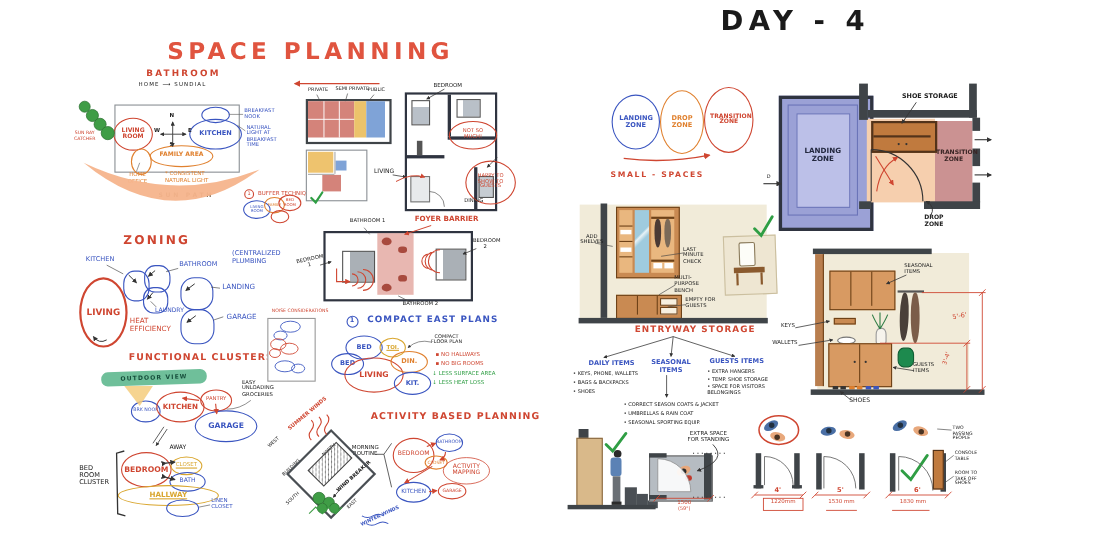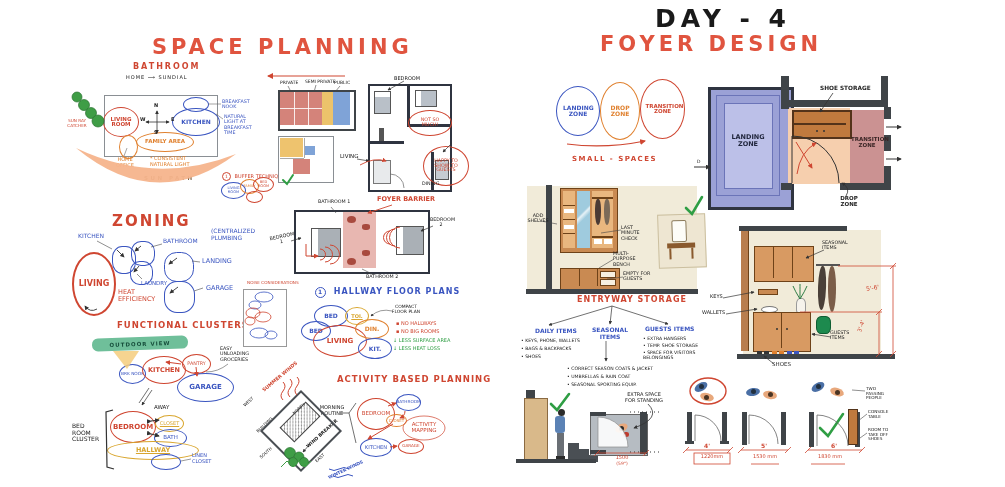--- a/index.html
+++ b/index.html
@@ -60,21 +60,21 @@
     <span class="w">LIVING ROOM</span>
     </div>
   <div class="bub bo org" style="left:240px;top:179px;width:17px;height:13px;font-size:3.6px;">
     <span>FAMILY</span>
     </div>
   <div class="bub br red" style="left:253px;top:177px;width:19px;height:13px;font-size:3.6px;">
     <span class="w">BED ROOM</span>
     </div>
   <div class="bub br" style="left:246px;top:191px;width:15px;height:10px;"></div>
 
-  <div class="L red b" style="left:112px;top:213px;font-size:15px;letter-spacing:2px;">ZONING</div>
+  <div class="L red b" style="left:112px;top:213px;font-size:11px;letter-spacing:2px;">ZONING</div>
   <div class="L blue" style="left:78px;top:233px;font-size:6px;">KITCHEN</div>
   <div class="L blue" style="left:163px;top:238px;font-size:6px;">BATHROOM</div>
   <div class="L blue" style="left:141px;top:280px;font-size:5.5px;">LAUNDRY</div>
   <div class="L blue" style="left:202px;top:258px;font-size:6.5px;">LANDING</div>
   <div class="L blue" style="left:206px;top:285px;font-size:6.5px;">GARAGE</div>
   <div class="L blue w" style="left:211px;top:228px;width:54px;font-size:6px;">(CENTRALIZED PLUMBING</div>
   <div class="bub bb" style="left:112px;top:246px;width:22px;height:26px;border-radius:42%;"></div>
   <div class="bub bb" style="left:131px;top:241px;width:22px;height:23px;border-radius:42%;"></div>
   <div class="bub bb" style="left:130px;top:261px;width:21px;height:22px;border-radius:42%;"></div>
   <div class="bub bb" style="left:164px;top:252px;width:28px;height:28px;border-radius:42%;"></div>
@@ -172,21 +172,21 @@
   </div>
   <div class="L blk w c" style="left:270px;top:234px;width:22px;font-size:4.8px;transform:rotate(-12deg);">BEDROOM 1</div>
   <div class="L blk w c" style="left:430px;top:217px;width:22px;font-size:4.8px;">BEDROOM 2</div>
   <div class="L blk" style="left:366px;top:274px;font-size:4.8px;">BATHROOM 2</div>
 
   <div class="L red" style="left:247px;top:281px;font-size:4.2px;">NOISE CONSIDERATIONS</div>
   <div class="box" style="left:243px;top:289px;width:42px;height:56px;border:1px solid #999;background:#fff;"></div>
 
   <div class="L blue b" style="left:315px;top:287px;font-size:8px;letter-spacing:1px;">
     <span class="circ" style="width:9px;height:9px;border:1px solid #3a55c0;font-size:6px;margin-right:4px;">1</span>
-    <span>HALLWAY FLOOR PLANS</span></div>
+    <span>COMPACT EAST PLANS</span></div>
   <div class="L blk w c" style="left:390px;top:304px;width:32px;font-size:4.5px;">COMPACT FLOOR PLAN</div>
   <div class="bub bb blue b" style="left:314px;top:305px;width:32px;height:20px;font-size:6px;">
     <span>BED</span>
     </div>
   <div class="bub bb blue b" style="left:301px;top:321px;width:28px;height:18px;font-size:6px;">
     <span>BED</span>
     </div>
   <div class="bub by yel b" style="left:345px;top:307px;width:22px;height:16px;font-size:5px;">
     <span>TOI.</span>
     </div>
@@ -226,32 +226,31 @@
     </div>
   <div class="L red w c" style="left:408px;top:421px;width:32px;font-size:5.5px;">ACTIVITY MAPPING</div>
   <div class="bub bb blue" style="left:360px;top:438px;width:30px;height:17px;font-size:5.2px;">
     <span>KITCHEN</span>
     </div>
   <div class="bub br red" style="left:398px;top:439px;width:24px;height:13px;font-size:4.2px;">
     <span>GARAGE</span>
     </div>
 
   <div class="L b c" style="left:655px;top:5px;width:110px;font-size:25px;letter-spacing:5px;color:#1a1a1a;">DAY - 4</div>
-  <div class="L b c red" style="left:600px;top:33px;width:220px;font-size:21px;letter-spacing:4px;color:#e0543f;">FOYER DESIGN</div>
 
   <div class="bub bb blue b" style="left:556px;top:86px;width:42px;height:48px;font-size:6px;">
     <span class="w" style="width:30px;">LANDING ZONE</span>
     </div>
   <div class="bub bo org b" style="left:600px;top:82px;width:38px;height:56px;font-size:6px;">
     <span class="w" style="width:24px;">DROP ZONE</span>
     </div>
   <div class="bub br red b" style="left:640px;top:79px;width:43px;height:58px;font-size:5.5px;">
     <span class="w" style="width:34px;">TRANSITION ZONE</span>
     </div>
-  <div class="L red b" style="left:572px;top:156px;font-size:7px;letter-spacing:1.5px;">SMALL - SPACES</div>
+  <div class="L red b" style="left:555px;top:156px;font-size:7px;letter-spacing:1.5px;">SMALL - SPACES</div>
 
   <div class="box" style="left:708px;top:87px;width:80px;height:117px;background:#9ba1d6;border:3px solid #2f3440;"></div>
   <div class="box" style="left:716px;top:95px;width:62px;height:99px;border:1.5px solid #6b74b8;"></div>
   <div class="box" style="left:724px;top:103px;width:47px;height:84px;background:#bcc0e8;border:1.5px solid #6b74b8;"></div>
   <div class="L ink w c b" style="left:726px;top:134px;width:44px;font-size:6.5px;color:#23283f;">LANDING ZONE</div>
   <div class="box" style="left:788px;top:108px;width:62px;height:76px;background:#f6cfae;"></div>
   <div class="box" style="left:850px;top:110px;width:34px;height:74px;background:#cb9292;"></div>
   <div class="box" style="left:792px;top:110px;width:56px;height:25px;background:#c07a3e;border:2px solid #53331a;">
     <div class="box" style="left:0;top:11px;width:52px;height:1.5px;background:#53331a;"></div>
     <div class="box" style="left:22px;top:18px;width:2px;height:2px;background:#333;border-radius:50%;"></div>

